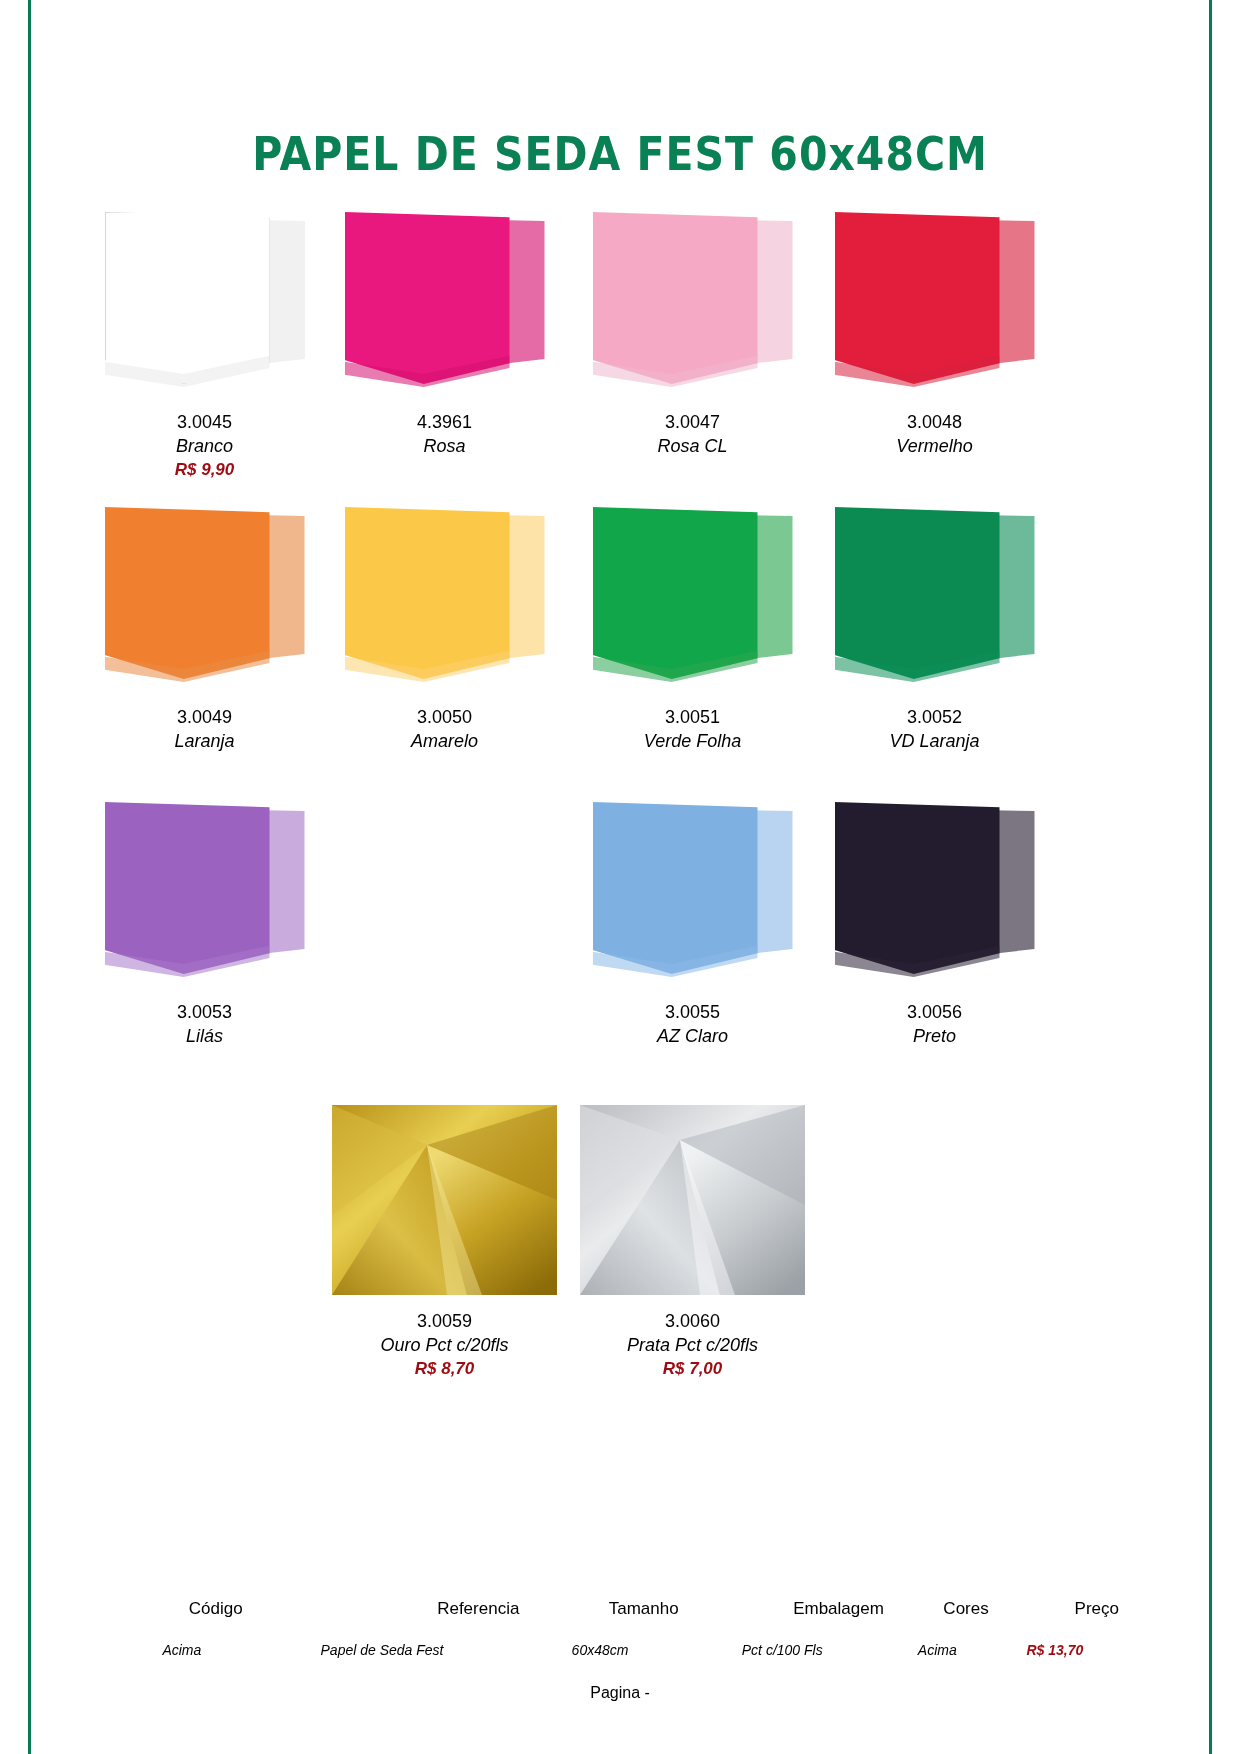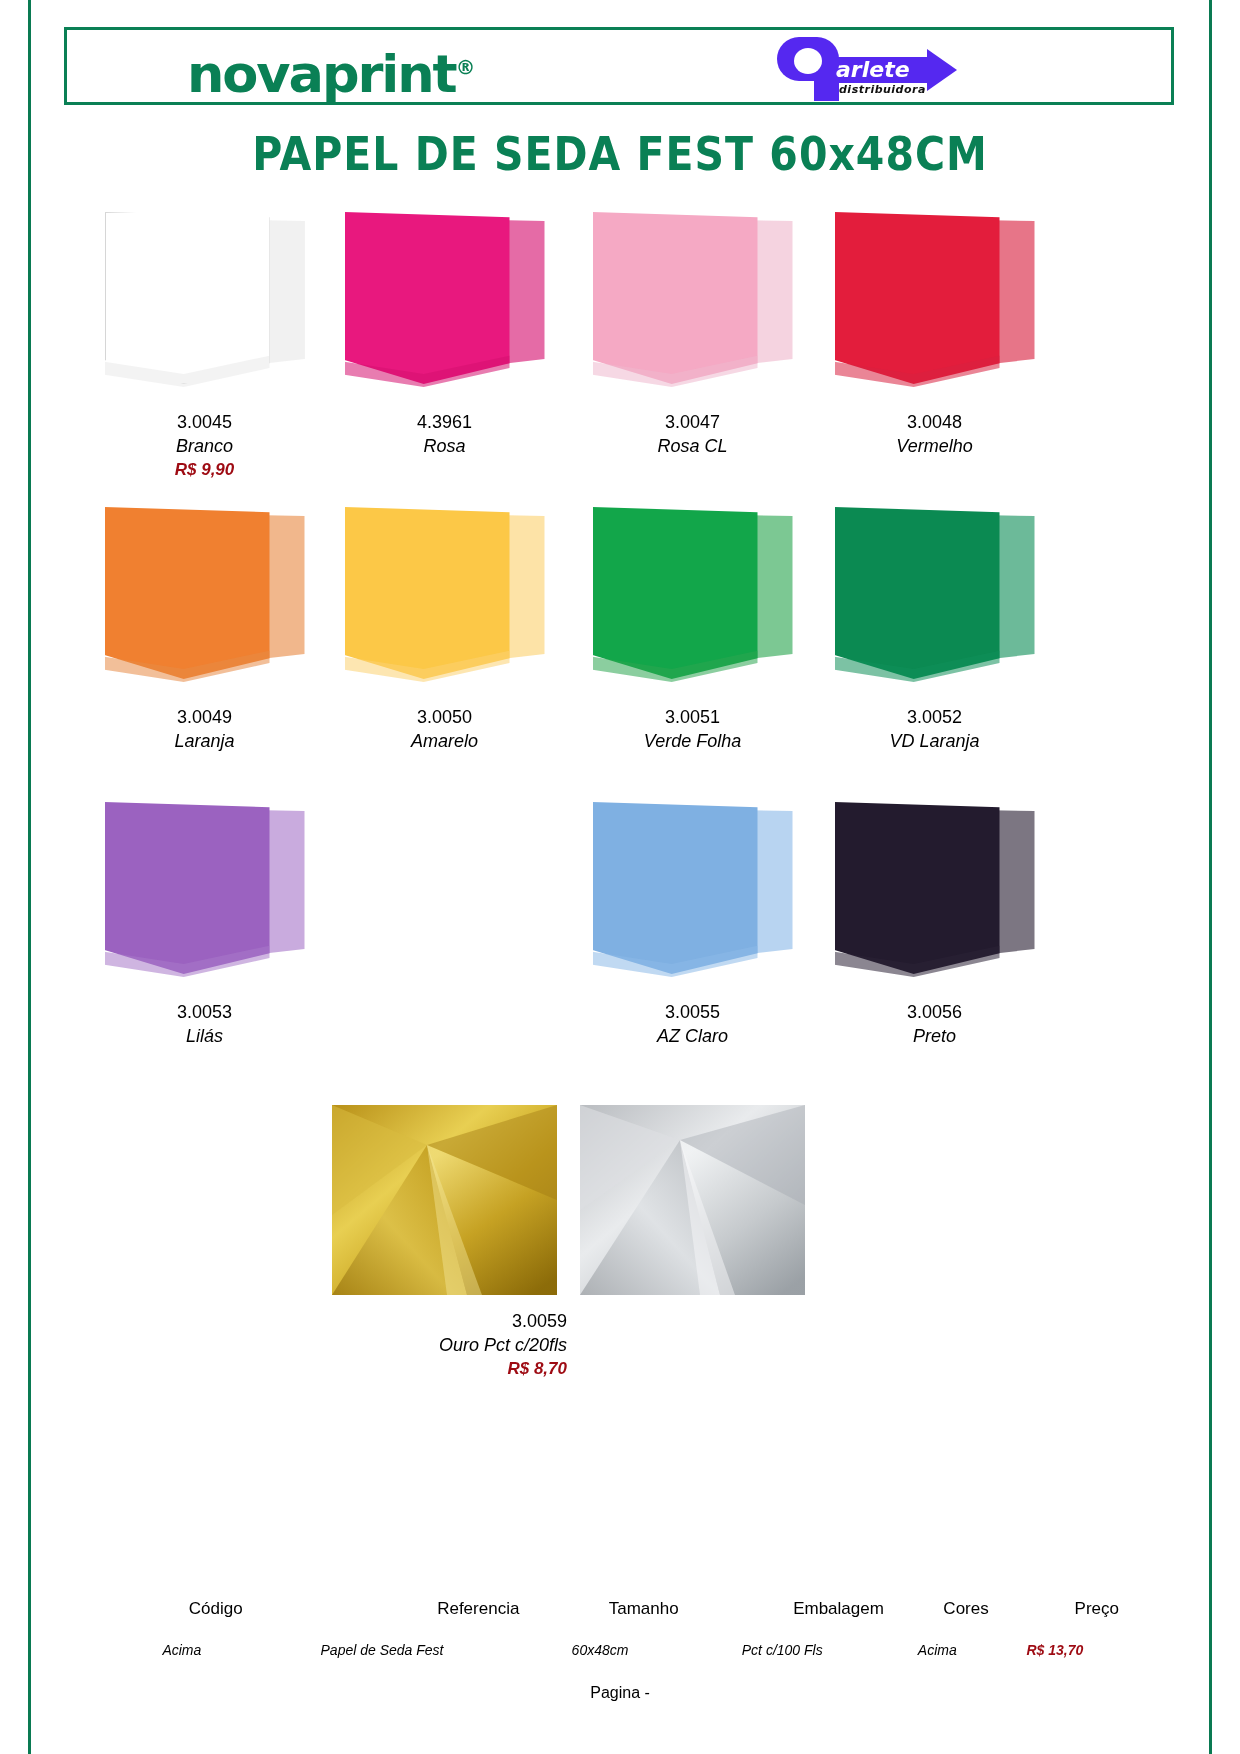--- a/index.html
+++ b/index.html
@@ -270,21 +270,20 @@
   .metal-cell.m1 { left: 570px; }
   .metal-photo {
     position: relative;
     width: 225px;
     height: 190px;
     margin: 0 auto;
     overflow: hidden;
   }
   .metal-label {
     margin-top: 14px;
-    text-align: right;
   }
 
   
   .spec-table {
     position: absolute;
     left: 120px;
     top: 1598px;
     width: 1000px;
   }
   .spec-table table {
@@ -323,35 +322,20 @@
   }
 </style>
 </head>
 <body>
 
 <div class="page">
 
   <div class="page-border-left"></div>
   <div class="page-border-right"></div>
 
-  <div class="header-box">
-    <div class="brand-novaprint"><span>novaprint</span><span class="brand-reg">®</span></div>
-
-    <div class="brand-arlete">
-      <div class="arlete-a">
-        <div class="arlete-a-outer"></div>
-        <div class="arlete-a-stem"></div>
-        <div class="arlete-a-hole"></div>
-      </div>
-      <div class="arlete-band"></div>
-      <div class="arlete-arrow"></div>
-      <div class="arlete-word">arlete</div>
-      <div class="arlete-sub">distribuidora</div>
-    </div>
-  </div>
 
   <div class="page-title">PAPEL DE SEDA FEST 60x48CM</div>
 
   <div class="grid">
 
     <div class="row">
       <div class="cell c0">
         <div class="swatch-wrap sheet-white">
           <div class="sheet-back" style="background: rgb(233, 233, 233);"></div>
           <div class="sheet-front" style="background: rgb(255, 255, 255);"></div>
@@ -551,20 +535,25 @@
             </linearGradient>
           </defs>
           <rect x="0" y="0" width="225" height="190" fill="url(#sil1)"></rect>
           <polygon points="0,190 100,35 140,190" fill="url(#sil2)" opacity="0.9"></polygon>
           <polygon points="100,35 225,100 225,190 140,190" fill="url(#sil3)" opacity="0.85"></polygon>
           <polygon points="0,0 100,35 0,105" fill="#dde0e3" opacity="0.6"></polygon>
           <polygon points="100,35 225,0 225,100" fill="#a9aeb3" opacity="0.45"></polygon>
           <polygon points="100,35 155,190 120,190" fill="#f7f8f9" opacity="0.5"></polygon>
         </svg>
       </div>
+      <div class="metal-label">
+        <div class="code" style="font-size:18px;line-height:24px;">3.0060</div>
+        <div class="name" style="font-size:18px;font-style:italic;line-height:24px;">Prata Pct c/20fls</div>
+        <div class="price" style="font-size:17px;color:#9e0b13;font-weight:bold;font-style:italic;line-height:23px;">R$ 7,00</div>
+      </div>
     </div>
   </div>
 
   <div class="spec-table">
     <table>
       <thead>
         <tr>
           <th>Código</th>
           <th>Referencia</th>
           <th>Tamanho</th>

